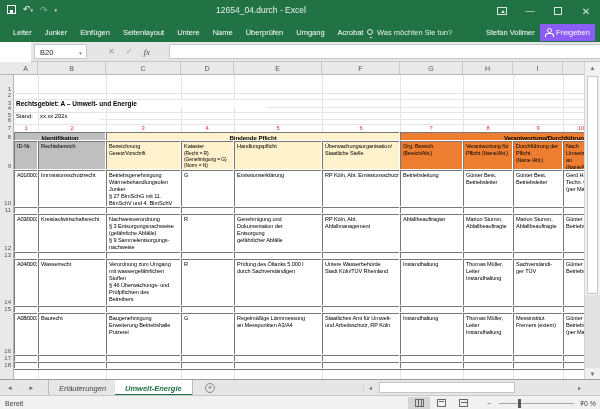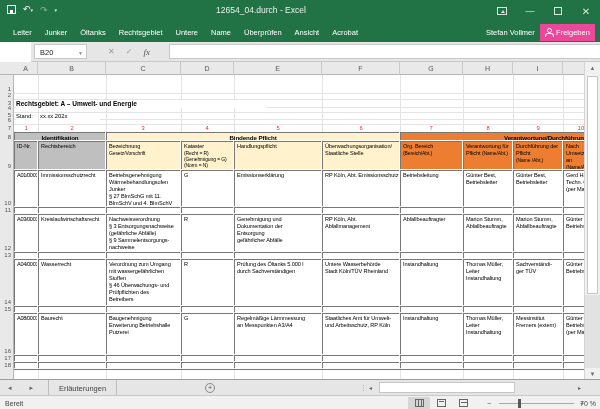--- a/index.html
+++ b/index.html
@@ -22,21 +22,21 @@
   .ribbonopt-ico:after { content:""; position:absolute; left:3px; top:2px; border-left:2px solid transparent; border-right:2px solid transparent; border-bottom:3px solid #d6e8dd; }
   .max-ico { width:8px; height:8px; border:1px solid #d6e8dd; }
 
   
   .menurow { position:absolute; left:0; top:22px; width:600px; height:20px; background:#217346; color:#fff; }
   .menutabs { position:absolute; left:13px; top:0; height:20px; display:flex; align-items:center; gap:13px; font-size:7.5px; }
   .tellme { position:absolute; left:367px; top:0; height:20px; display:flex; align-items:center; gap:4px; font-size:7.5px; color:#e4efe9; }
   .bulb { width:6px; height:6px; border:1px solid #e4efe9; border-radius:50%; position:relative; }
   .bulb:after{ content:""; position:absolute; left:1.5px; top:5px; width:2px; height:2px; border-bottom:1px solid #e4efe9; }
   .username { position:absolute; left:486px; top:6px; font-size:7.5px; color:#fff; }
-  .sharebtn { position:absolute; left:540px; top:2px; width:55px; height:17px; background:#ec4899; display:flex; align-items:center; justify-content:center; gap:3px; font-size:7.5px; color:#fff; }
+  .sharebtn { position:absolute; left:540px; top:2px; width:55px; height:17px; background:#8b5cf6; display:flex; align-items:center; justify-content:center; gap:3px; font-size:7.5px; color:#fff; }
   .person { width:8px; height:9px; position:relative; }
   .person:before { content:""; position:absolute; left:2px; top:0; width:3px; height:3px; border:1px solid #fff; border-radius:50%; }
   .person:after { content:""; position:absolute; left:0; top:5px; width:7px; height:3px; border:1px solid #fff; border-bottom:none; border-radius:3px 3px 0 0; }
 
   
   .fbar { position:absolute; left:0; top:42px; width:600px; height:20px; background:#e6e6e6; border-bottom:1px solid #c8c8c8;margin-left:31px; }
   .namebox { position:absolute; left:3px; top:2px; width:53px; height:15px; background:#fff; border:1px solid #c8c8c8; font-size:7.5px; color:#222; padding:3px 0 0 5px; }
   .namebox .dd { position:absolute; right:3px; top:5px; font-size:5px; color:#888; }
   .ficons { position:absolute; left:77px; top:2px; display:flex; gap:11px; font-size:8px; color:#9a9a9a; align-items:center; height:15px; }
   .fx { font-style:italic; font-family:"Liberation Serif",serif; color:#555; font-size:9px; }
@@ -76,21 +76,21 @@
 
   
   .vscroll { position:absolute; left:584px; top:62px; width:16px; height:317px; background:#f1f1f1; border-left:1px solid #d4d4d4; }
   .vscroll .arr { position:absolute; left:0; width:15px; height:12px; color:#6f6f6f; font-size:6px; text-align:center; padding-top:3px; }
   .vscroll .thumb { position:absolute; left:2px; top:14px; width:11px; height:218px; background:#fff; border:1px solid #c6c6c6; }
   .vscroll .trackdark { position:absolute; left:0; top:233px; width:15px; height:73px; background:#e2e2e2; }
 
   
   .tabbar { position:absolute; left:0; top:379px; width:600px; height:16px; background:#e6e6e6; border-top:1px solid #9d9d9d; font-size:7.5px; }
   .navarrows { position:absolute; left:8px; top:4px; color:#666; font-size:7px; letter-spacing:8px; }
-  .tab { position:absolute; top:0; height:16px; padding:4px 10px 0 10px; color:#444; border-right:1px solid #bdbdbd; }
+  .tab { position:absolute; top:0; height:16px; padding:4px 10px 0 10px; color:#444; border-right:1px solid #bdbdbd;font-style:italic; }
   .tab.first { border-left:1px solid #bdbdbd; }
   .tab.active { background:#fff; color:#217346; font-weight:bold; border-bottom:2px solid #217346; }
   .addsheet { position:absolute; left:205px; top:3px; width:10px; height:10px; border:1px solid #888; border-radius:50%; color:#666; font-size:8px; line-height:8px; text-align:center; }
   .hsplit { position:absolute; left:360px; top:4px; color:#999; font-size:7px; }
   .hscroll { position:absolute; left:366px; top:1px; width:220px; height:13px; }
   .hscroll .arr { position:absolute; top:3px; color:#666; font-size:6px; }
   .hscroll .thumb { position:absolute; left:13px; top:1px; width:136px; height:11px; background:#fff; border:1px solid #c6c6c6; }
 
   
   .statusbar { position:absolute; left:0; top:395px; width:600px; height:14px; background:#f1f1f1; border-top:1px solid #c8c8c8; font-size:7px; color:#444; }
@@ -132,28 +132,32 @@
           <span class="max-ico"></span>
         </span>
       <span class="wb closex">✕</span>
     </div>
   </div>
 
   <div class="menurow">
     <div class="menutabs" id="menutabs">
         <span>Leiter</span>
         <span>Junker</span>
-        <span>Öltanks</span>
-        <span>Rechtsgebiet</span>
+        <span>Einfügen</span>
+        <span>Seitenlayout</span>
         <span>Untere</span>
         <span>Name</span>
         <span>Überprüfen</span>
-        <span>Ansicht</span>
+        <span>Umgang</span>
         <span>Acrobat</span>
       </div>
+    <div class="tellme">
+      <span class="bulb"></span>
+      <span>Was möchten Sie tun?</span>
+    </div>
     <div class="username">Stefan Vollmer</div>
     <div class="sharebtn">
       <span class="person"></span>
       <span>Freigeben</span>
     </div>
   </div>
 
   <div class="fbar">
     <div class="namebox"><span>B20</span><span class="dd">▼</span></div>
     <div class="ficons">
@@ -506,20 +510,21 @@
   <div class="vscroll">
     <div class="arr" style="top:0">▲</div>
     <div class="thumb"></div>
     <div class="trackdark"></div>
     <div class="arr" style="top:306px">▼</div>
   </div>
 
   <div class="tabbar">
     <div class="navarrows">◂ ▸</div>
     <div class="tab first" style="left:48px"><span>Erläuterungen</span></div>
+    <div class="tab active" style="left:115px"><span>Umwelt-Energie</span></div>
     <div class="addsheet">+</div>
     <div class="hsplit">⋮</div>
     <div class="hscroll">
       <div class="arr" style="left:3px">◂</div>
       <div class="thumb"></div>
       <div class="arr" style="left:212px">▸</div>
     </div>
   </div>
 
   <div class="statusbar">

